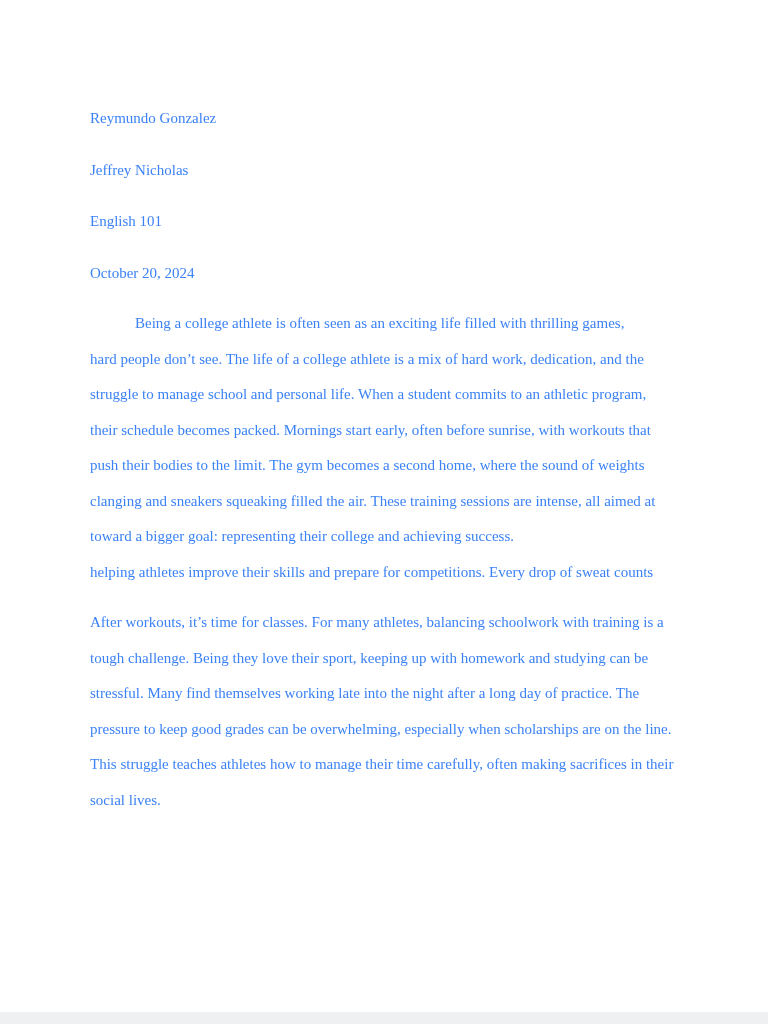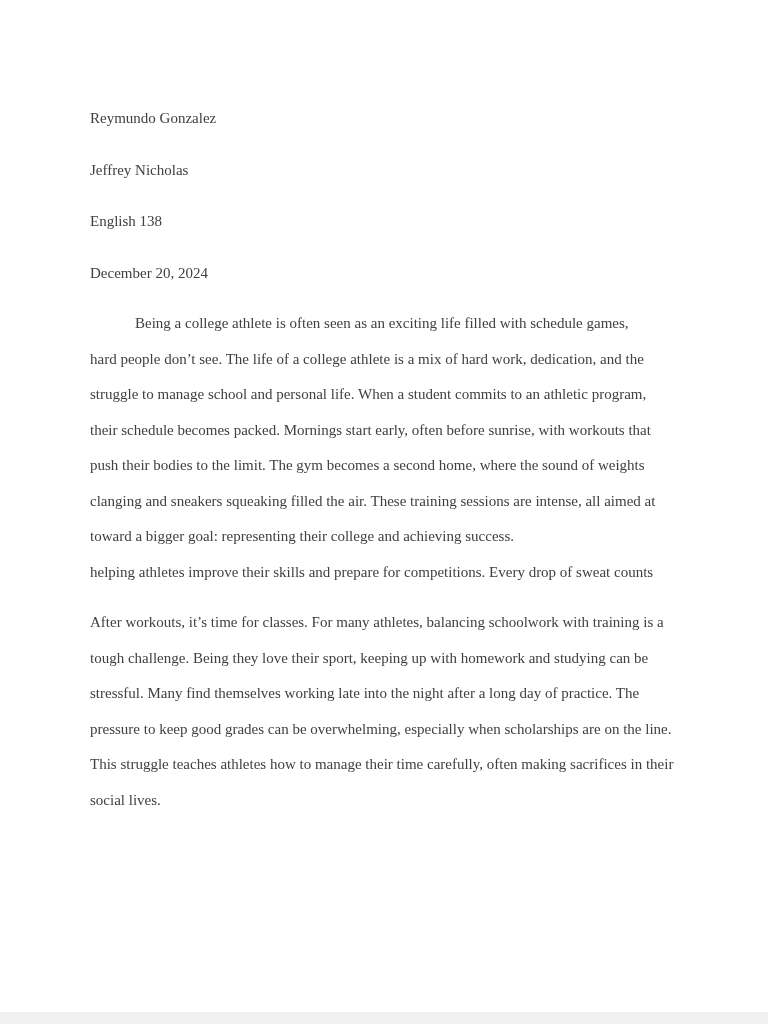--- a/index.html
+++ b/index.html
@@ -4,21 +4,21 @@
 <style>
   * { margin: 0; padding: 0; box-sizing: border-box; }
   html, body { background: #ffffff; }
   .page {
     position: relative;
     width: 768px;
     height: 1024px;
     background: #ffffff;
     overflow: hidden;
     font-family: "Liberation Serif", "DejaVu Serif", serif;
-    color: #404040;
+    color: #3b82f6;
   }
   .doc-header {
     position: absolute;
     left: 90px;
     top: 110px;
     font-size: 15px;
   }
   .doc-header .hline {
     line-height: 17px;
     margin-bottom: 34.5px;
@@ -48,28 +48,28 @@
   }
 </style>
 </head>
 <body>
 
 <div class="page">
 
   <div class="doc-header">
     <div class="hline">Reymundo Gonzalez</div>
     <div class="hline">Jeffrey Nicholas</div>
-    <div class="hline">English 138</div>
-    <div class="hline">December 20, 2024</div>
+    <div class="hline">English 101</div>
+    <div class="hline">October 20, 2024</div>
   </div>
 
   <div class="doc-body">
 
     <div class="para para-indent">
-      <div class="line">Being a college athlete is often seen as an exciting life filled with schedule games,</div>
+      <div class="line">Being a college athlete is often seen as an exciting life filled with thrilling games,</div>
       <div class="line">hard people don’t see. The life of a college athlete is a mix of hard work, dedication, and the</div>
       <div class="line">struggle to manage school and personal life. When a student commits to an athletic program,</div>
       <div class="line">their schedule becomes packed. Mornings start early, often before sunrise, with workouts that</div>
       <div class="line">push their bodies to the limit. The gym becomes a second home, where the sound of weights</div>
       <div class="line">clanging and sneakers squeaking filled the air. These training sessions are intense, all aimed at</div>
       <div class="line">toward a bigger goal: representing their college and achieving success.</div>
       <div class="line">helping athletes improve their skills and prepare for competitions. Every drop of sweat counts</div>
     </div>
 
     <div class="para">

